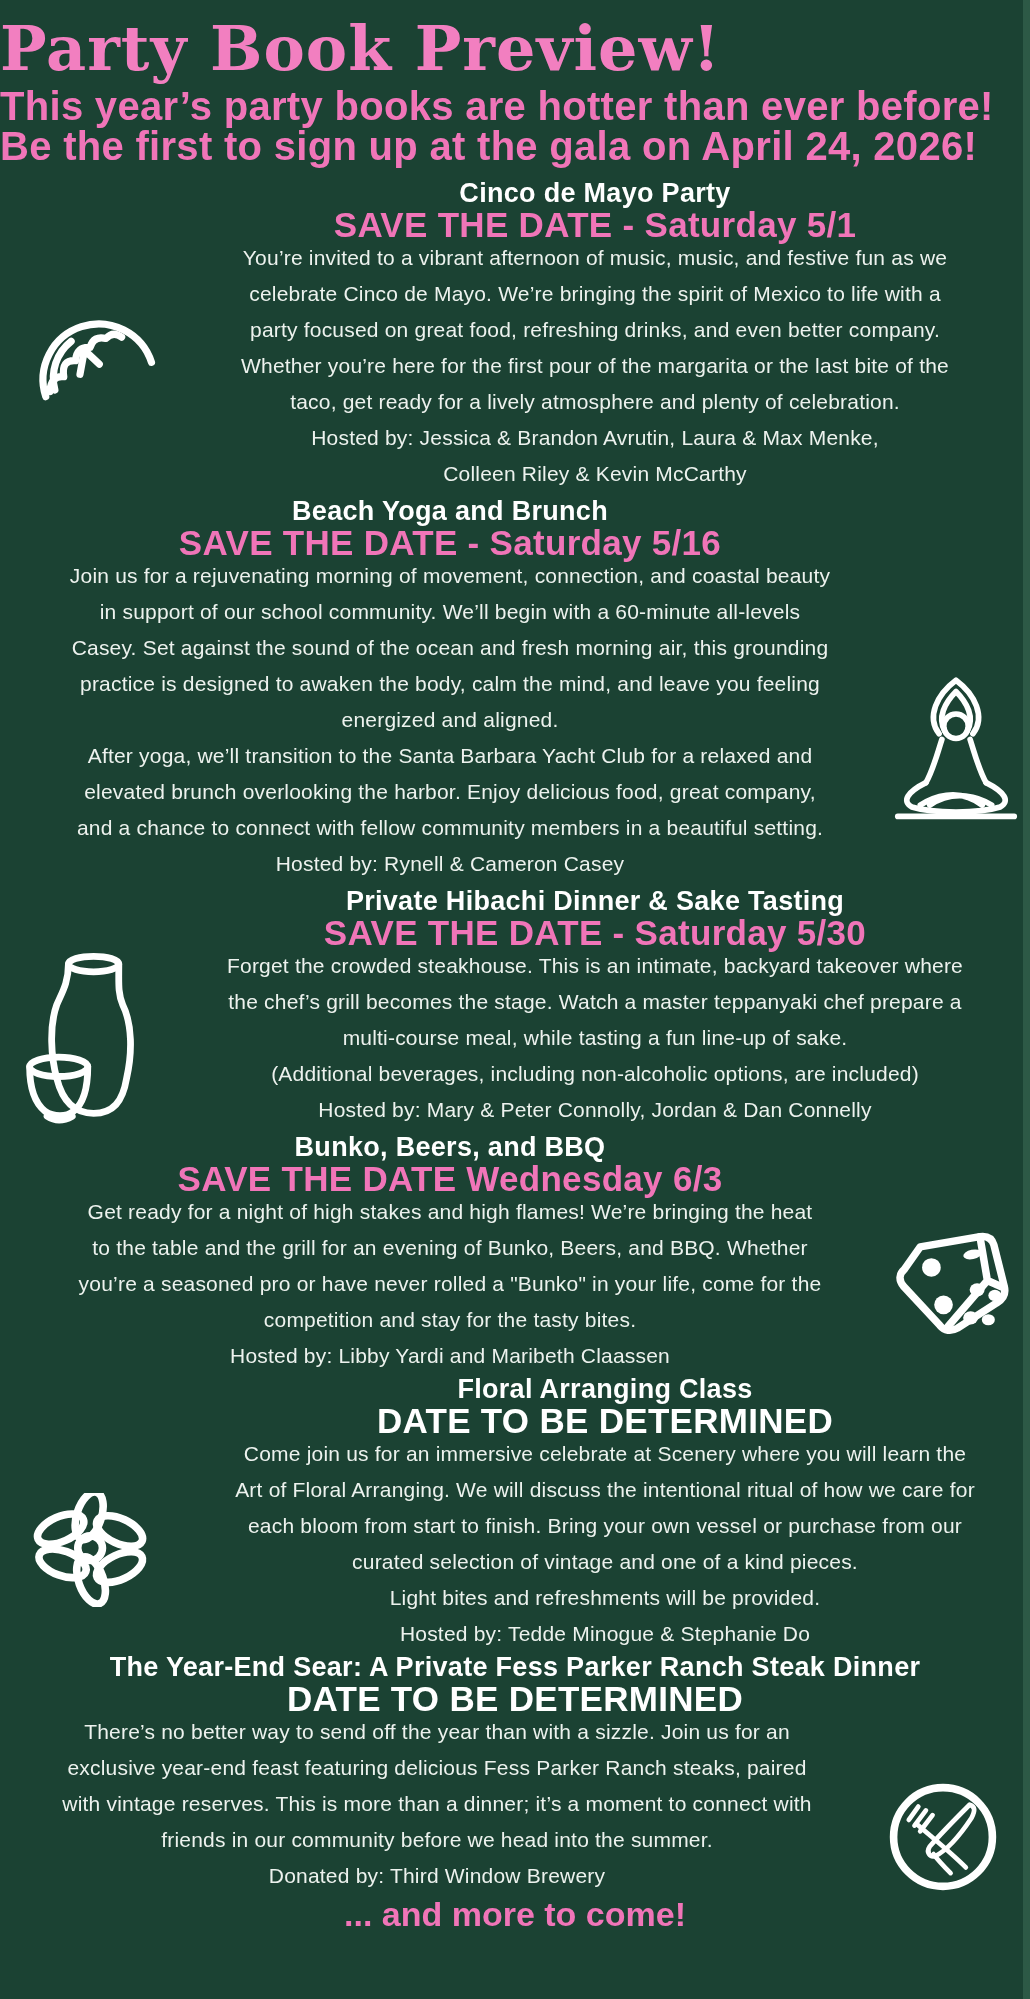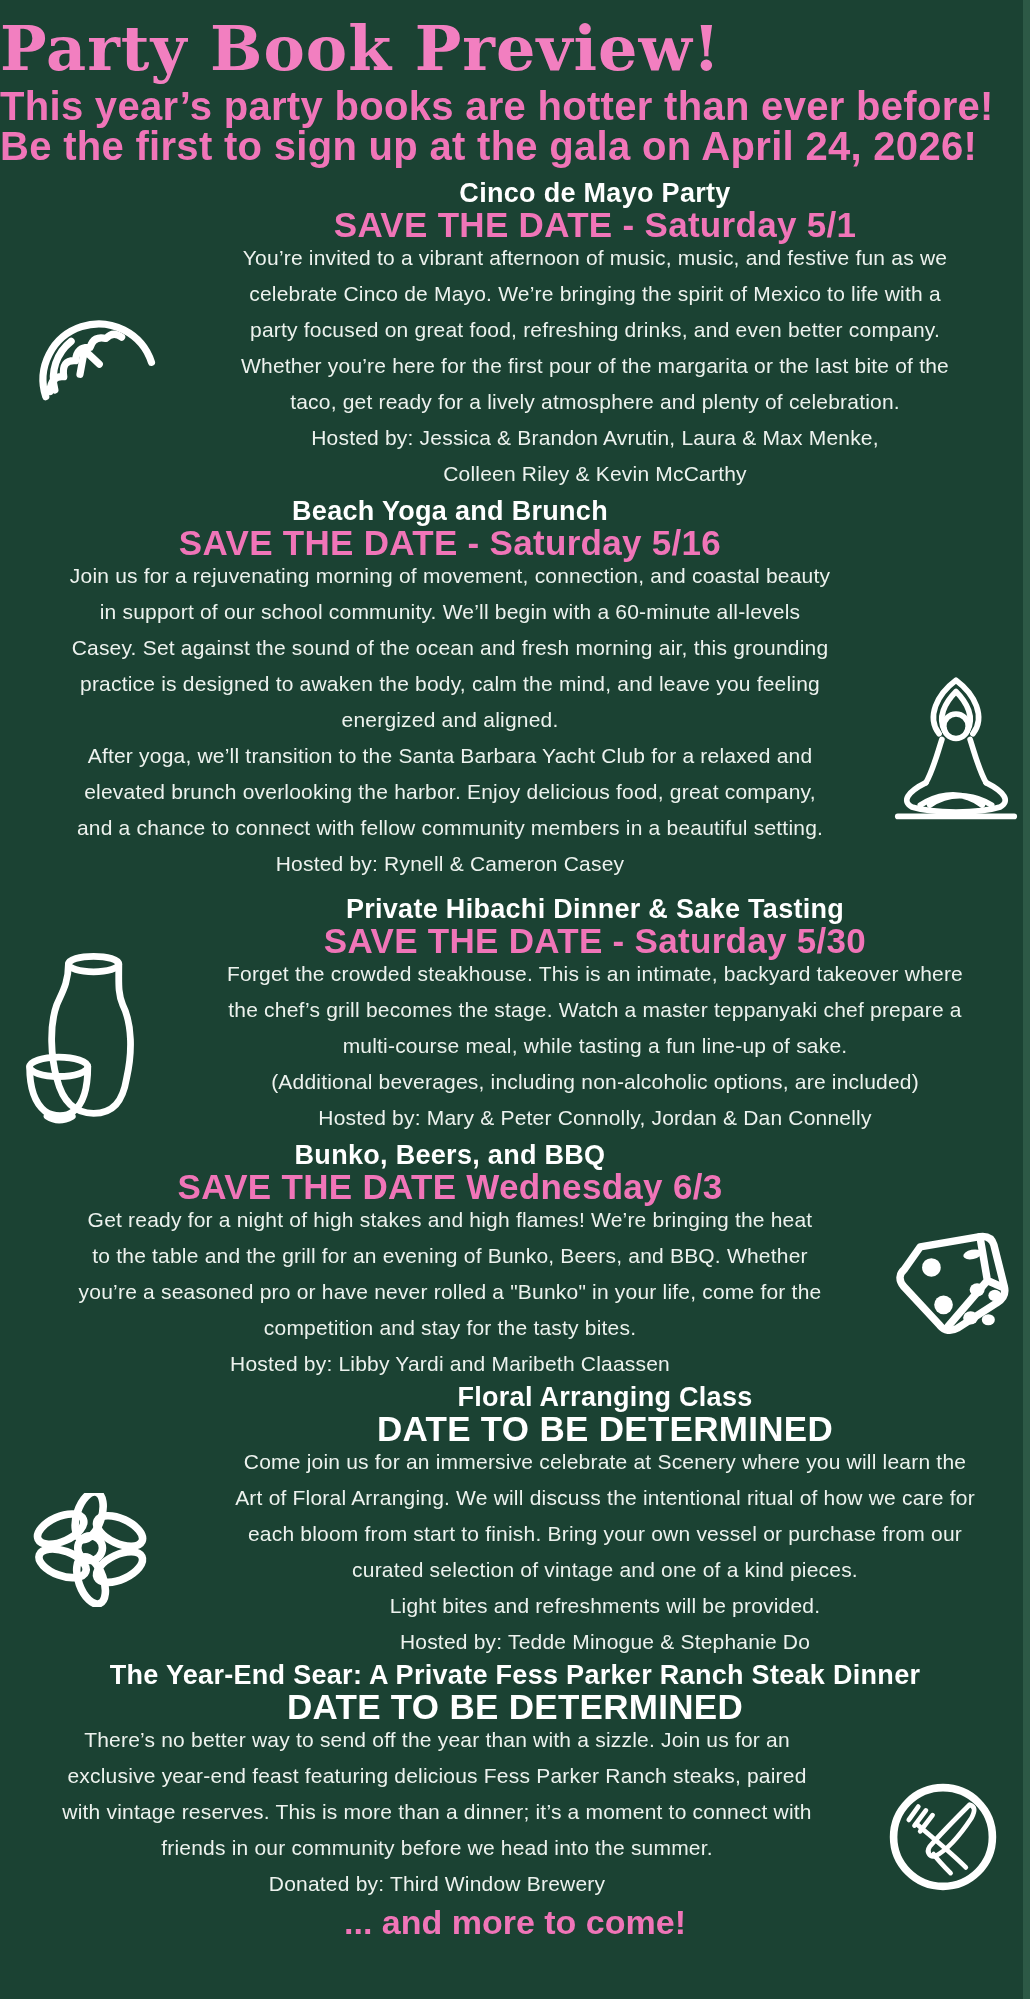--- a/index.html
+++ b/index.html
@@ -13,21 +13,21 @@
   .sec{text-align:center;}
   .sec h2{margin:0;font-size:27px;line-height:31px;font-weight:bold;color:#FFFFFF;letter-spacing:0.3px;}
   .sec h3{margin:0;font-size:35px;line-height:31px;font-weight:bold;letter-spacing:0.3px;}
   .sec h3.pink{color:#F075B8;}
   .sec h3.white{color:#FFFFFF;}
   .body .line{font-size:21px;line-height:36px;color:#EDF2EE;letter-spacing:0.2px;white-space:nowrap;}
   .sec-cinco,.sec-hibachi{margin-left:160px;width:870px;}
   .sec-cinco{margin-top:12px;}
   .sec-yoga,.sec-bunko{width:900px;}
   .sec-yoga{margin-top:4px;}
-  .sec-hibachi{margin-top:12px;}
+  .sec-hibachi{margin-top:4px;}
   .sec-bunko{margin-top:4px;}
   .sec-floral{margin-left:180px;width:850px;margin-top:0;}
   .sec-sear{width:1030px;margin-top:0;}
   .sec-sear .body{width:874px;}
   .footer{width:1030px;text-align:center;font-weight:bold;font-size:34px;line-height:40px;color:#F075B8;}
   .icon{position:absolute;}
   .icon svg{display:block;width:100%;height:100%;}
 </style>
 </head>
 <body>

